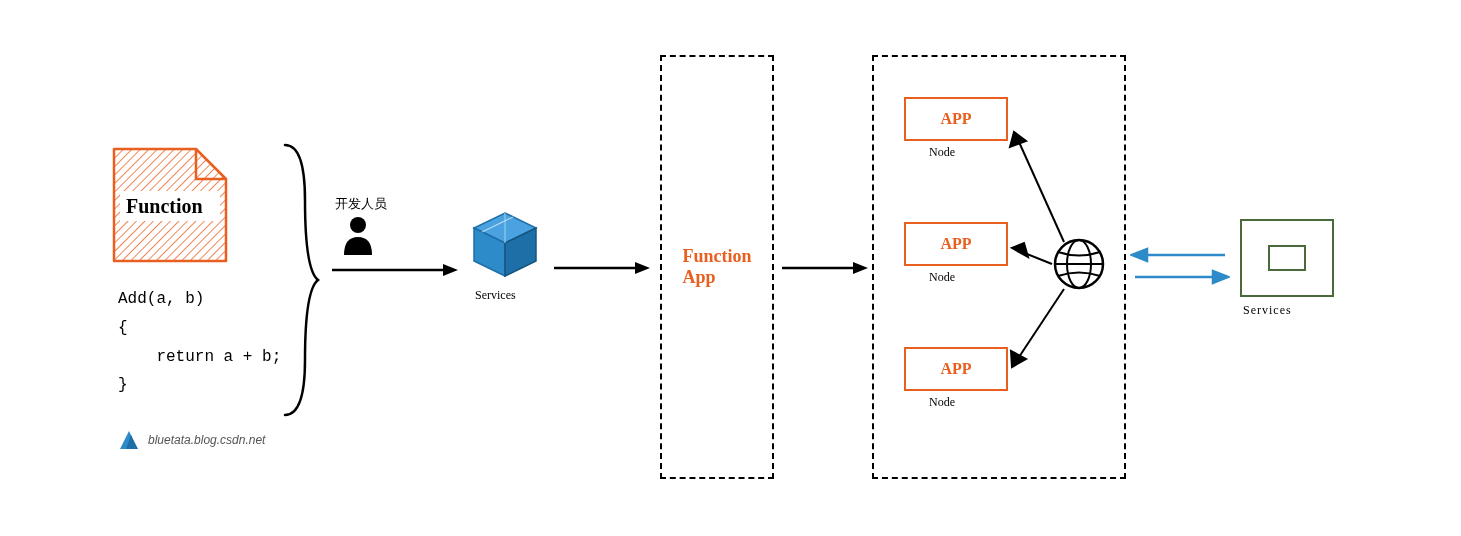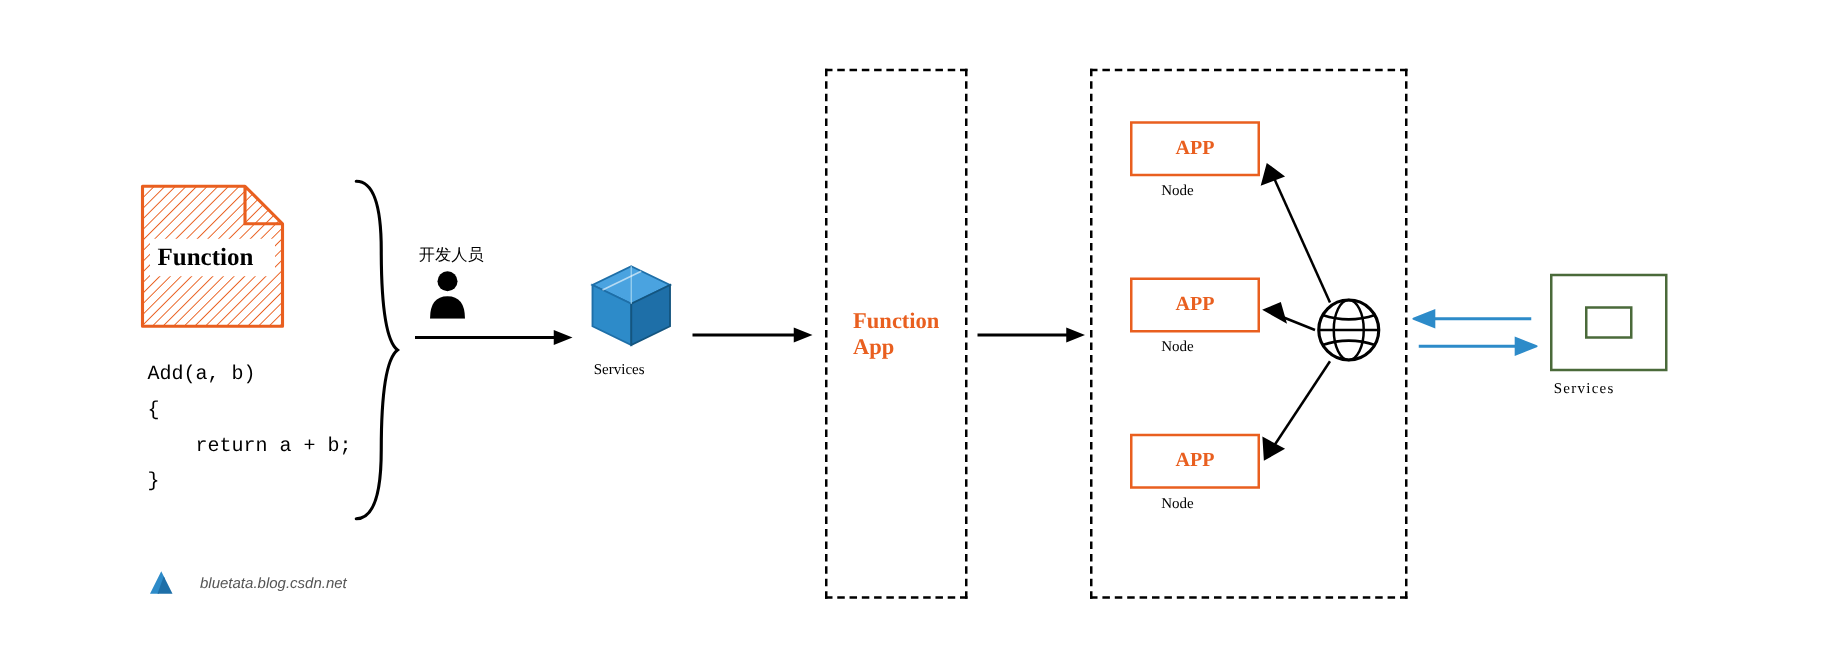--- a/index.html
+++ b/index.html
@@ -129,19 +129,19 @@
     <line x1="5" y1="32" x2="85" y2="32"></line>
     <polygon points="98,32 83,26 83,38"></polygon>
   </g>
 </svg>
 
 <div class="abs box green-b center" style="left:1240px;top:219px;width:90px;height:74px">
   <div class="box green-b" style="width:34px;height:22px"></div>
 </div>
 <div class="abs lbl" style="left:1243px;top:303px;letter-spacing:1px">Services</div>
 
-<div class="abs" style="left:118px;top:455px;display:flex;align-items:center;gap:20px">
+<div class="abs" style="left:118px;top:429px;display:flex;align-items:center;gap:8px">
   <svg width="22" height="22">
     <polygon points="11,2 2,20 9,20 14,8" fill="#2d8bc9"></polygon>
     <polygon points="13,6 8,20 20,20" fill="#1e6fa8"></polygon>
   </svg>
   <span class="italic" style="font-size:12px;color:#555;font-family:Arial,sans-serif">bluetata.blog.csdn.net</span>
 </div>
 
 </body></html>

